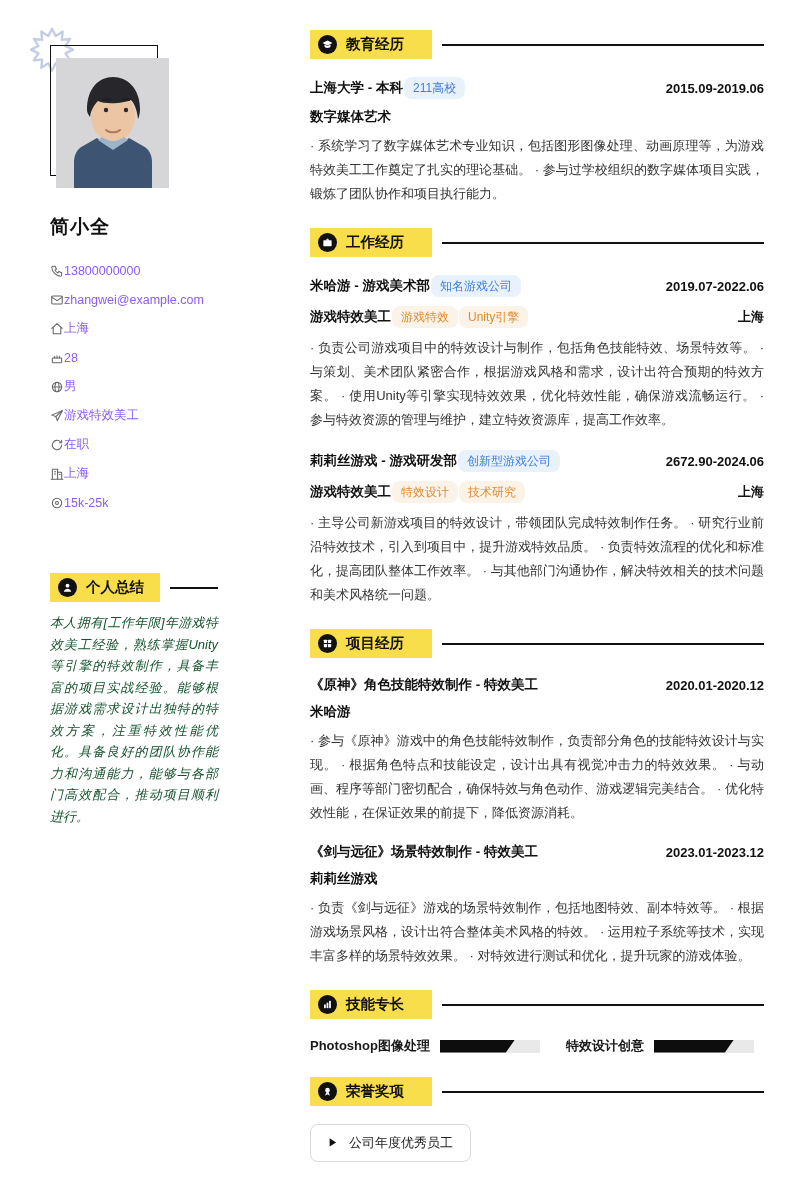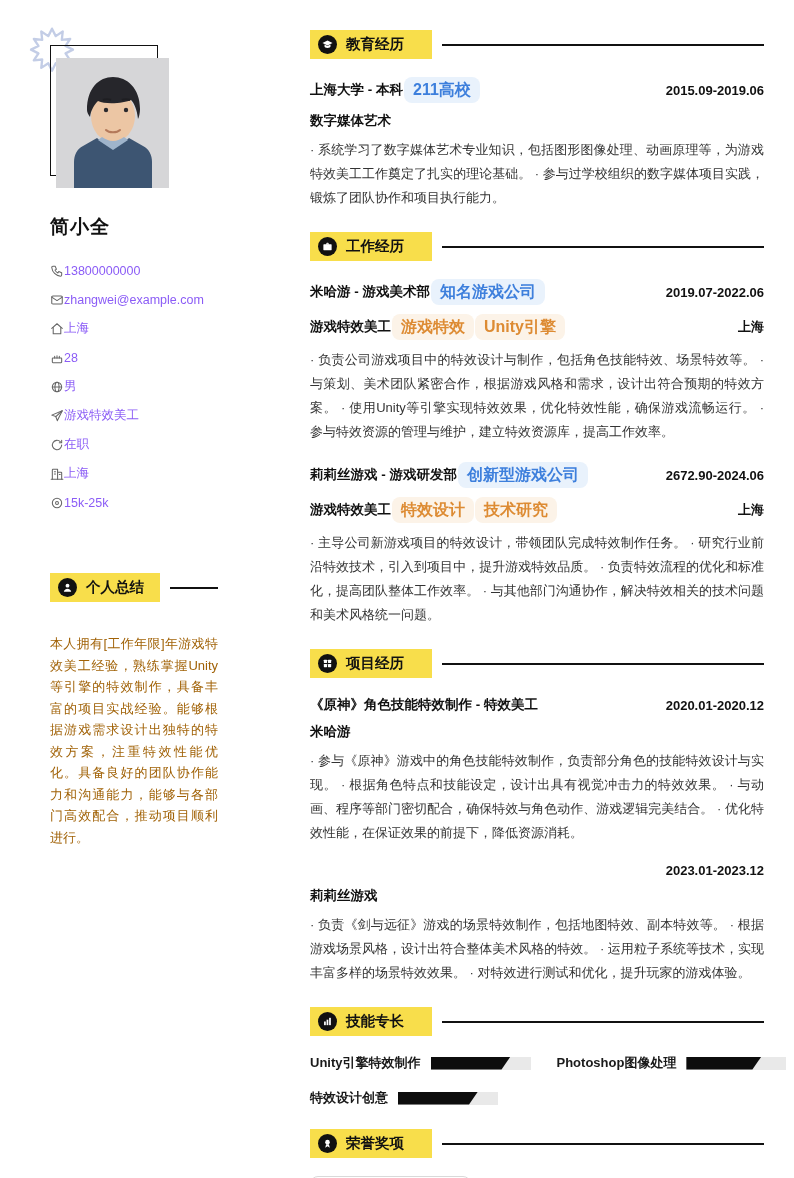--- a/index.html
+++ b/index.html
@@ -32,33 +32,33 @@
     width:19px; height:19px; border-radius:50%; background:#111; color:#fff;
     display:flex; align-items:center; justify-content:center; flex:0 0 19px;
   }
   .sec-chip .ic svg { width:11px; height:11px; }
   .sec-title { font-size:14.5px; font-weight:bold; color:#111; white-space:nowrap; }
   .sec-line { flex:1; height:2px; background:#111; margin-left:10px; }
 
   
   .summary { margin-top:56px; }
   .summary .sec-chip { padding-right:16px;font-family:Liberation Mono, monospace; }
-  .summary-text { margin-top:31px; font-size:13px; line-height:21.5px; color:#a16207; text-align:justify; }
+  .summary-text { margin-top:10px; font-size:13px; line-height:21.5px; color:#14532d; text-align:justify;font-style:italic; }
 
   
   .right-col { position:absolute; left:310px; top:30px; width:454px; }
   .section { margin-bottom:22px; }
   .sec-body { margin-top:18px; }
   .entry { margin-bottom:18px; }
   .entry:last-child { margin-bottom:0; }
 
   .e-row { display:flex; align-items:center; gap:1px; font-size:13.5px; font-weight:bold; color:#111; }
   .e-row + .e-row { margin-top:9px; }
   .e-date, .e-loc { margin-left:auto; font-size:13px; font-weight:bold; white-space:nowrap; }
-  .badge { font-size:16px; font-weight:bold; padding:2.5px 9px; border-radius:8px; white-space:nowrap; }
+  .badge { font-size:12px; font-weight:normal; padding:2.5px 9px; border-radius:8px; white-space:nowrap; }
   .badge-blue { color:#3d7fdc; background:#e9f2fc; }
   .badge-orange { color:#dd8b33; background:#fcf3e8; }
 
   .e-desc { margin-top:8px; font-size:13px; line-height:24px; color:#333; text-align:justify; }
 
   
   .skill-grid { display:grid; grid-template-columns:1fr 1fr; column-gap:26px; row-gap:17px; }
   .skill { display:flex; align-items:center; gap:10px; }
   .skill-name { font-size:13px; font-weight:bold; white-space:nowrap; }
   .skill-bar { width:100px; height:13px; background:#e9e9e9; position:relative; }
@@ -295,20 +295,21 @@
           <span>《原神》角色技能特效制作 - 特效美工</span>
           <span class="e-date">2020.01-2020.12</span>
         </div>
         <div class="e-row">
           <span>米哈游</span>
         </div>
         <p class="e-desc">· 参与《原神》游戏中的角色技能特效制作，负责部分角色的技能特效设计与实现。 · 根据角色特点和技能设定，设计出具有视觉冲击力的特效效果。 · 与动画、程序等部门密切配合，确保特效与角色动作、游戏逻辑完美结合。 · 优化特效性能，在保证效果的前提下，降低资源消耗。</p>
       </div>
       <div class="entry">
         <div class="e-row">
+          <span>《剑与远征》场景特效制作 - 特效美工</span>
           <span class="e-date">2023.01-2023.12</span>
         </div>
         <div class="e-row">
           <span>莉莉丝游戏</span>
         </div>
         <p class="e-desc">· 负责《剑与远征》游戏的场景特效制作，包括地图特效、副本特效等。 · 根据游戏场景风格，设计出符合整体美术风格的特效。 · 运用粒子系统等技术，实现丰富多样的场景特效效果。 · 对特效进行测试和优化，提升玩家的游戏体验。</p>
       </div>
     </div>
   </div>
 
@@ -321,26 +322,20 @@
               <rect x="10" y="8" width="3.8" height="12"></rect>
               <rect x="15.5" y="4" width="3.8" height="16"></rect>
             </svg>
         </span>
         <span class="sec-title">技能专长</span>
       </div>
       <div class="sec-line"></div>
     </div>
     <div class="sec-body">
       <div class="skill-grid">
-        <div class="skill">
-          <span class="skill-name">Unity引擎特效制作</span>
-          <div class="skill-bar">
-            <div class="skill-fill" style="width: 80%;"></div>
-          </div>
-        </div>
         <div class="skill">
           <span class="skill-name">Photoshop图像处理</span>
           <div class="skill-bar">
             <div class="skill-fill" style="width: 75%;"></div>
           </div>
         </div>
         <div class="skill">
           <span class="skill-name">特效设计创意</span>
           <div class="skill-bar">
             <div class="skill-fill" style="width: 80%;"></div>

